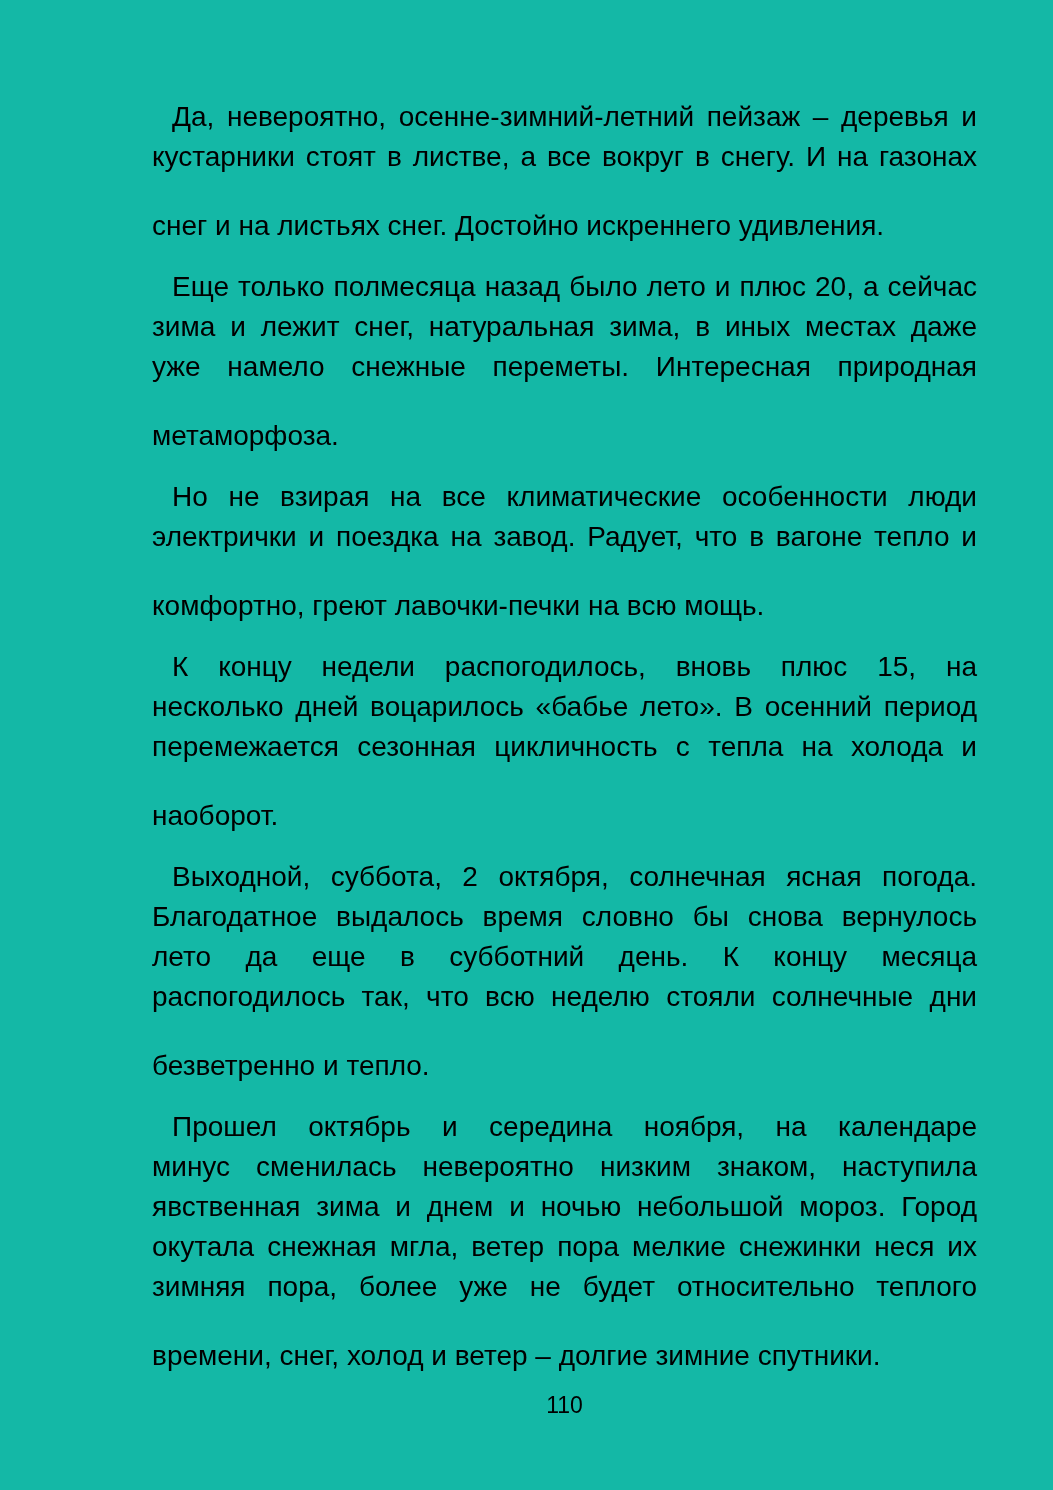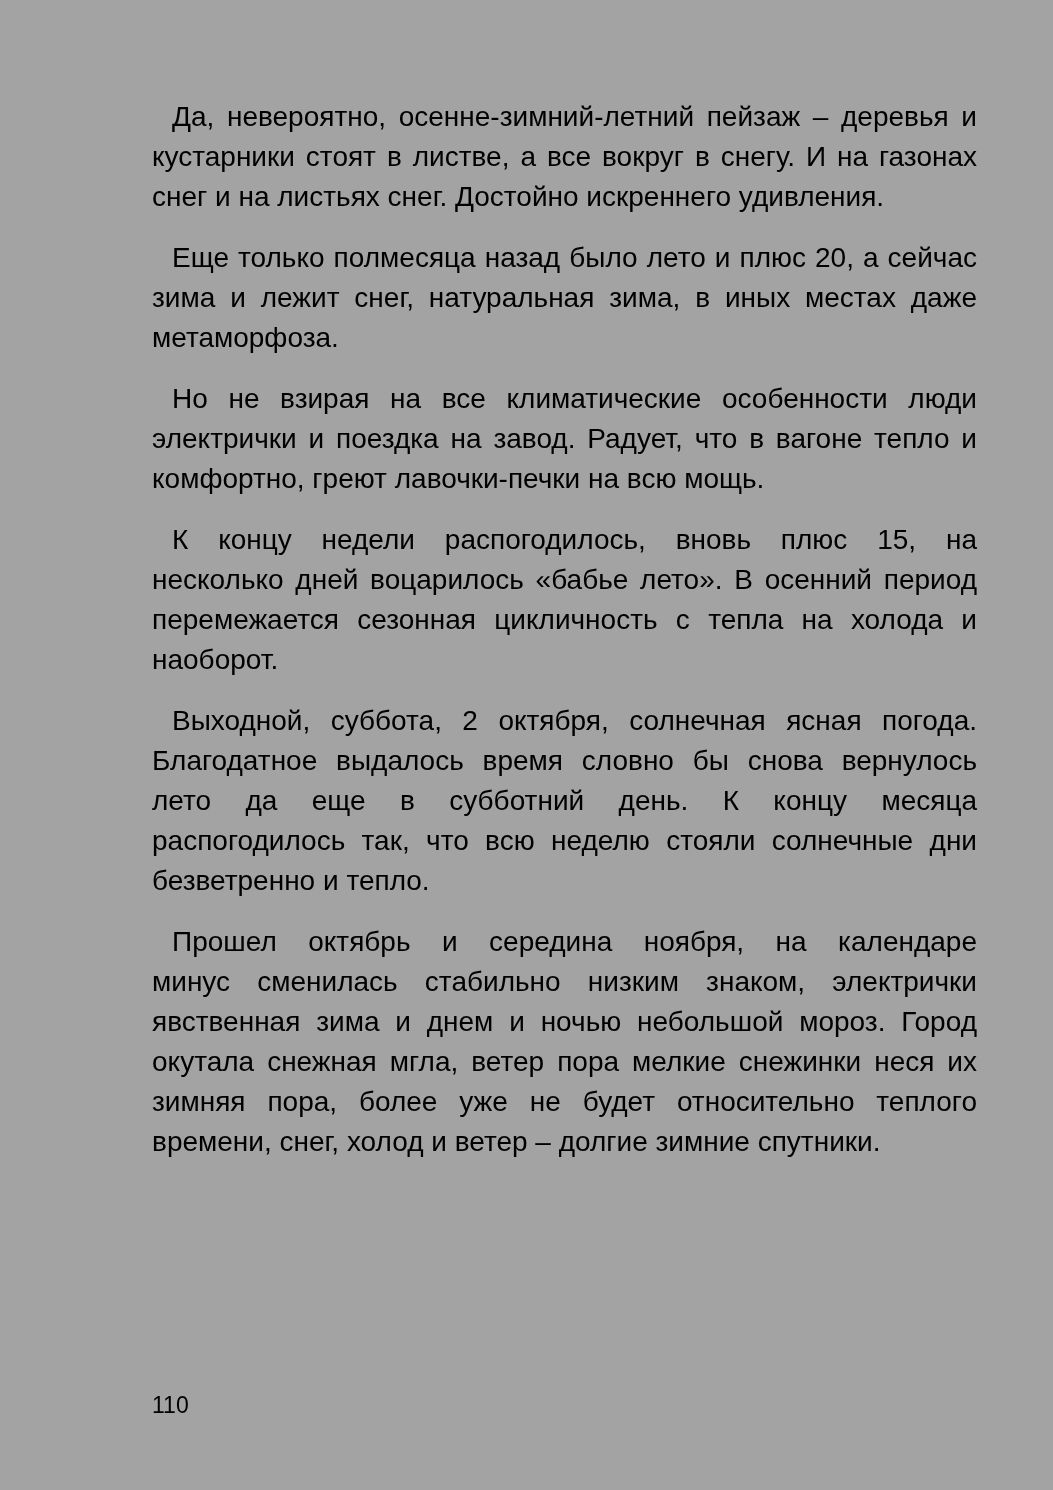--- a/index.html
+++ b/index.html
@@ -11,21 +11,21 @@
     width: 1053px;
     height: 1490px;
     background: #ffffff;
     position: relative;
     overflow: hidden;
     font-family: "Liberation Sans", "DejaVu Sans", sans-serif;
   }
   .page {
     position: absolute;
     inset: 0;
-    background: #a3a3a3;
+    background: #14b8a6;
   }
   .page-text {
     position: absolute;
     left: 152px;
     top: 97px;
     width: 825px;
     color: #000000;
     font-size: 28px;
     line-height: 40px;
     font-weight: 400;
@@ -37,45 +37,47 @@
     text-align: justify;
     text-align-last: justify;
     text-justify: inter-word;
     white-space: normal;
   }
   .line.first {
     text-indent: 20px;
   }
   .line.last {
     text-align-last: auto;
+    margin-top: 29px;
   }
   .page-number {
     position: absolute;
     left: 152px;
     top: 1391px;
     width: 825px;
-    text-align: left;
+    text-align: center;
     font-size: 23px;
     line-height: 28px;
     color: #000000;
   }
 </style>
 </head>
 <body>
 
 <main class="page">
   <section class="page-text">
       <div class="paragraph">
         <div class="line first">Да, невероятно, осенне-зимний-летний пейзаж – деревья и</div>
         <div class="line">кустарники стоят в листве, а все вокруг в снегу. И на газонах</div>
         <div class="line last">снег и на листьях снег. Достойно искреннего удивления.</div>
       </div>
       <div class="paragraph">
         <div class="line first">Еще только полмесяца назад было лето и плюс 20, а сейчас</div>
         <div class="line">зима и лежит снег, натуральная зима, в иных местах даже</div>
+        <div class="line">уже намело снежные переметы. Интересная природная</div>
         <div class="line last">метаморфоза.</div>
       </div>
       <div class="paragraph">
         <div class="line first">Но не взирая на все климатические особенности люди</div>
         <div class="line">электрички и поездка на завод. Радует, что в вагоне тепло и</div>
         <div class="line last">комфортно, греют лавочки-печки на всю мощь.</div>
       </div>
       <div class="paragraph">
         <div class="line first">К концу недели распогодилось, вновь плюс 15, на</div>
         <div class="line">несколько дней воцарилось «бабье лето». В осенний период</div>
@@ -84,21 +86,21 @@
       </div>
       <div class="paragraph">
         <div class="line first">Выходной, суббота, 2 октября, солнечная ясная погода.</div>
         <div class="line">Благодатное выдалось время словно бы снова вернулось</div>
         <div class="line">лето да еще в субботний день. К концу месяца</div>
         <div class="line">распогодилось так, что всю неделю стояли солнечные дни</div>
         <div class="line last">безветренно и тепло.</div>
       </div>
       <div class="paragraph">
         <div class="line first">Прошел октябрь и середина ноября, на календаре</div>
-        <div class="line">минус сменилась стабильно низким знаком, электрички</div>
+        <div class="line">минус сменилась невероятно низким знаком, наступила</div>
         <div class="line">явственная зима и днем и ночью небольшой мороз. Город</div>
         <div class="line">окутала снежная мгла, ветер пора мелкие снежинки неся их</div>
         <div class="line">зимняя пора, более уже не будет относительно теплого</div>
         <div class="line last">времени, снег, холод и ветер – долгие зимние спутники.</div>
       </div>
     </section>
   <div class="page-number">110</div>
 </main>
 
 </body></html>

